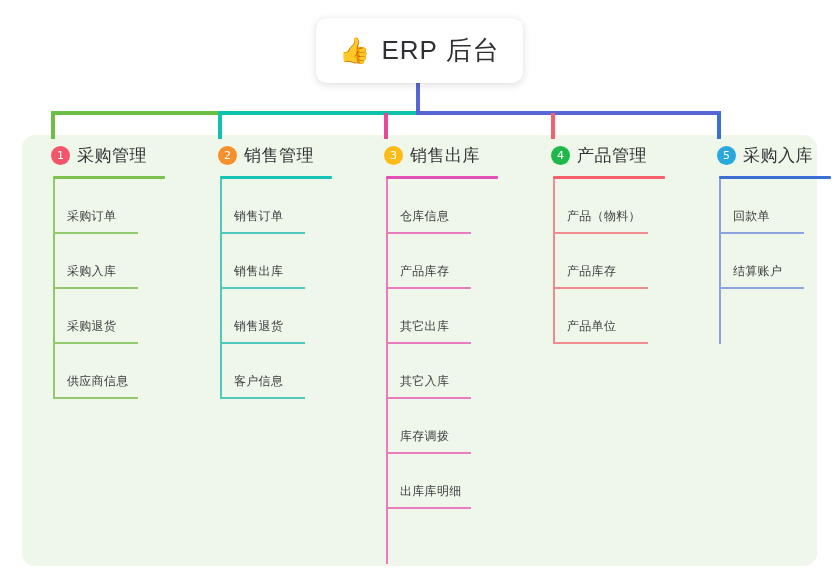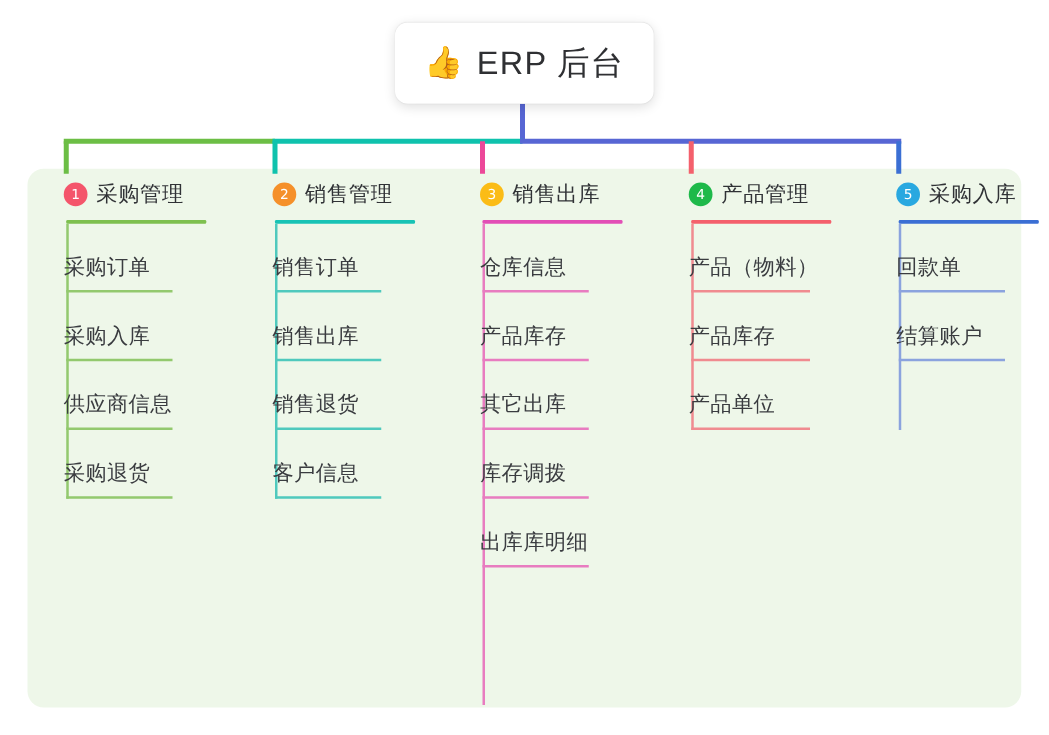--- a/index.html
+++ b/index.html
@@ -122,23 +122,23 @@
     left: 18px;
     top: 0;
     width: 2px;
   }
   .leaf {
     position: relative;
     height: 55px;
   }
   .leaf-text {
     position: absolute;
-    left: 16px;
+    left: 32px;
     bottom: 9px;
-    font-size: 17px;
+    font-size: 12px;
     color: #3a3c40;
     white-space: nowrap;
     letter-spacing: 0.3px;
   }
   .leaf-rule {
     position: absolute;
     left: 18px;
     bottom: 0;
     height: 2px;
   }
@@ -176,25 +176,25 @@
         <div class="spine" style="background: rgb(147, 201, 110); height: 220px;"></div>
         <div class="leaf">
           <span class="leaf-text">采购订单</span>
           <div class="leaf-rule" style="background: rgb(147, 201, 110); width: 85px;"></div>
         </div>
         <div class="leaf">
           <span class="leaf-text">采购入库</span>
           <div class="leaf-rule" style="background: rgb(147, 201, 110); width: 85px;"></div>
         </div>
         <div class="leaf">
+          <span class="leaf-text">采购退货</span>
+          <div class="leaf-rule" style="background: rgb(147, 201, 110); width: 85px;"></div>
+        </div>
+        <div class="leaf">
           <span class="leaf-text">供应商信息</span>
-          <div class="leaf-rule" style="background: rgb(147, 201, 110); width: 85px;"></div>
-        </div>
-        <div class="leaf">
-          <span class="leaf-text">采购退货</span>
           <div class="leaf-rule" style="background: rgb(147, 201, 110); width: 85px;"></div>
         </div>
       </div>
     </div>
     <div class="column" style="left: 202px; width: 135px;">
       <div class="cat-head">
         <span class="cat-badge" style="background: rgb(245, 144, 42);">2</span>
         <span class="cat-label">销售管理</span>
       </div>
       <div class="cat-rule" style="background: rgb(24, 195, 181); width: 112px; margin-left: 18px;"></div>
@@ -232,20 +232,24 @@
         </div>
         <div class="leaf">
           <span class="leaf-text">产品库存</span>
           <div class="leaf-rule" style="background: rgb(232, 124, 192); width: 85px;"></div>
         </div>
         <div class="leaf">
           <span class="leaf-text">其它出库</span>
           <div class="leaf-rule" style="background: rgb(232, 124, 192); width: 85px;"></div>
         </div>
         <div class="leaf">
+          <span class="leaf-text">其它入库</span>
+          <div class="leaf-rule" style="background: rgb(232, 124, 192); width: 85px;"></div>
+        </div>
+        <div class="leaf">
           <span class="leaf-text">库存调拨</span>
           <div class="leaf-rule" style="background: rgb(232, 124, 192); width: 85px;"></div>
         </div>
         <div class="leaf">
           <span class="leaf-text">出库库明细</span>
           <div class="leaf-rule" style="background: rgb(232, 124, 192); width: 85px;"></div>
         </div>
       </div>
     </div>
     <div class="column" style="left: 535px; width: 140px;">

